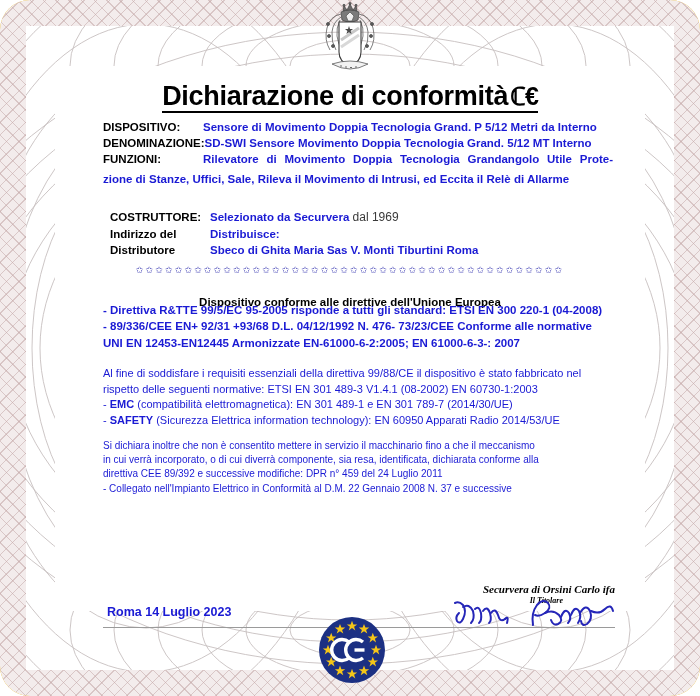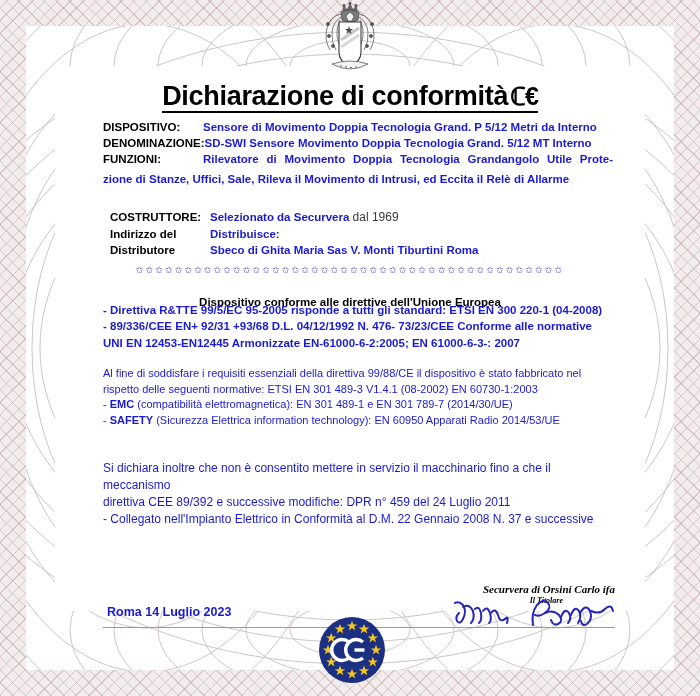--- a/index.html
+++ b/index.html
@@ -10,20 +10,21 @@
   body {
     font-family: "Liberation Sans", sans-serif;
   }
 
   #certificate {
     position: relative;
     width: 700px;
     height: 696px;
     overflow: hidden;
     background: #eab308;
+    border-radius: 30px;
   }
 
   
   .border-frame {
     position: absolute;
     inset: 0;
     background:
       repeating-linear-gradient(45deg,
         rgba(196,168,168,0.55) 0px, rgba(196,168,168,0.55) 1px,
         rgba(255,255,255,0) 1px, rgba(255,255,255,0) 9px),
@@ -175,23 +176,23 @@
     left: 103px; top: 366px;
     width: 510px;
     font-size: 11px;
     color: #1a1ad4;
     line-height: 1.43;
   }
   .normative b { font-weight: bold; }
 
   .declaration {
     position: absolute;
-    left: 103px; top: 460px;
+    left: 103px; top: 439px;
     width: 512px;
-    font-size: 12px;
+    font-size: 10px;
     color: #1a1ad4;
     line-height: 1.42;
   }
 
   .sign-area {
     position: absolute;
     left: 103px; top: 548px;
     width: 512px;
     height: 48px;
     margin-top: 35px;
@@ -405,20 +406,21 @@
 
     <div class="normative">
       <div>Al fine di soddisfare i requisiti essenziali della direttiva 99/88/CE il dispositivo è stato fabbricato nel</div>
       <div>rispetto delle seguenti normative: ETSI EN 301 489-3 V1.4.1 (08-2002) EN 60730-1:2003</div>
       <div>- <b>EMC</b> <span>(compatibilità elettromagnetica): EN 301 489-1 e EN 301 789-7 (2014/30/UE)</span></div>
       <div>- <b>SAFETY</b> <span>(Sicurezza Elettrica information technology): EN 60950 Apparati Radio 2014/53/UE</span></div>
     </div>
 
     <div class="declaration">
       <div>Si dichiara inoltre che non è consentito mettere in servizio il macchinario fino a che il meccanismo</div>
+      <div>in cui verrà incorporato, o di cui diverrà componente, sia resa, identificata, dichiarata conforme alla</div>
       <div>direttiva CEE 89/392 e successive modifiche: DPR n° 459 del 24 Luglio 2011</div>
       <div>- Collegato nell'Impianto Elettrico in Conformità al D.M. 22 Gennaio 2008 N. 37 e successive</div>
     </div>
 
     <div class="sign-area">
       <div class="sign-company">Securvera di Orsini Carlo ifa</div>
       <div class="sign-role">Il Titolare</div>
 
       <div class="signature-svg">
         <svg width="170" height="34" viewBox="0 0 170 34" xmlns="http://www.w3.org/2000/svg">

